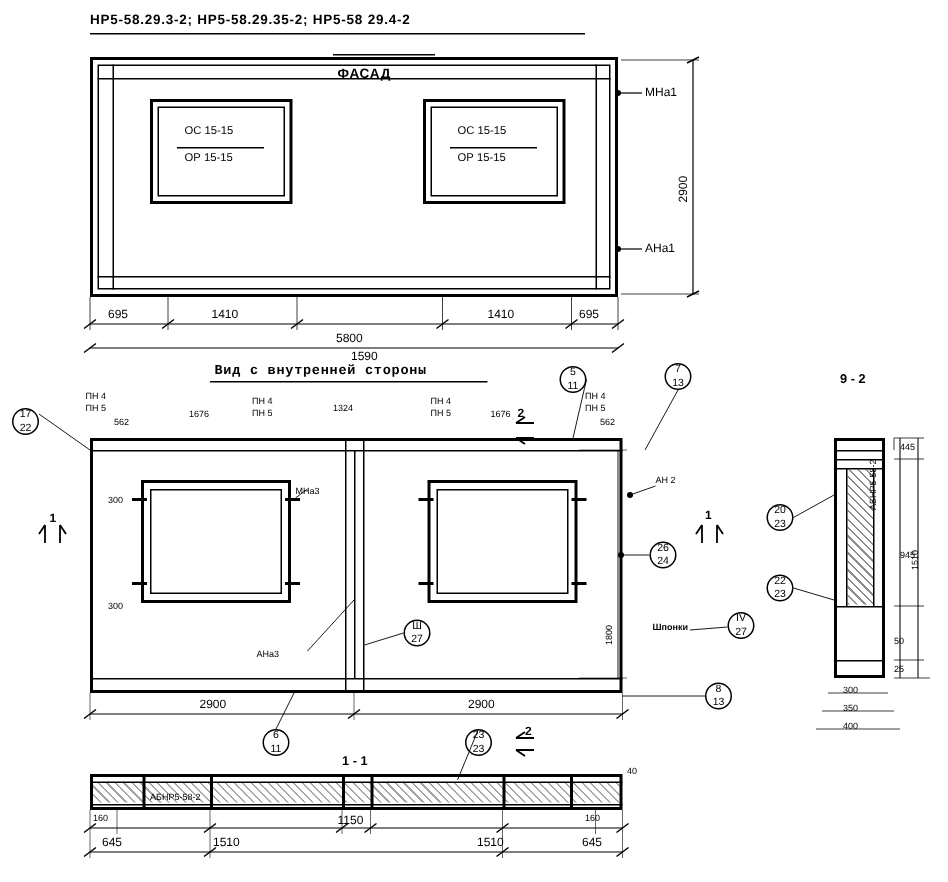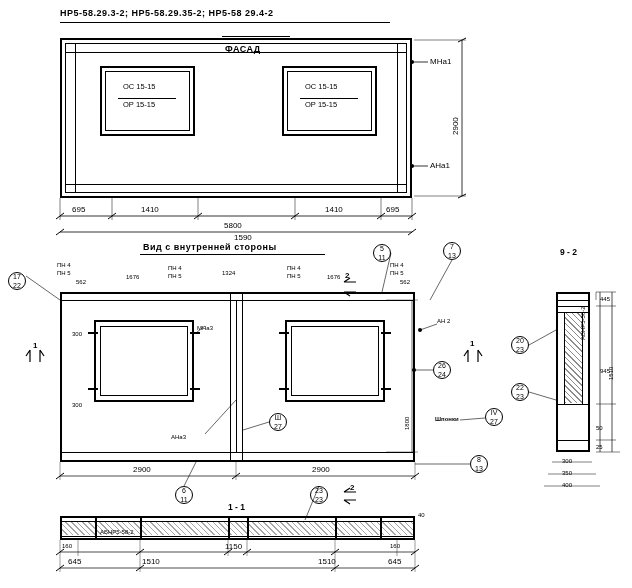--- a/index.html
+++ b/index.html
@@ -98,21 +98,21 @@
     <line x1="56" y1="235" x2="64" y2="229" stroke="#000" stroke-width="1"></line>
     <line x1="408" y1="235" x2="416" y2="229" stroke="#000" stroke-width="1"></line>
   </svg>
   <div class="t" style="left:72px;top:206px;">695</div>
   <div class="t" style="left:141px;top:206px;">1410</div>
   <div class="t" style="left:234px;top:206px;margin-top:28px;">1590</div>
   <div class="t" style="left:325px;top:206px;">1410</div>
   <div class="t" style="left:386px;top:206px;">695</div>
   <div class="t" style="left:224px;top:222px;text-align:center;">5800</div>
 
-  <div class="t ttl" style="left:143px;top:243px;">Вид с внутренней стороны</div>
+  <div class="t ttl" style="left:143px;top:243px;font-family:Liberation Mono, monospace;">Вид с внутренней стороны</div>
   <div class="ln h" style="left:140px;top:254px;width:185px;"></div>
 
   <div class="t xs" style="left:57px;top:262px;">ПН 4</div>
   <div class="t xs" style="left:57px;top:270px;">ПН 5</div>
   <div class="t xs" style="left:168px;top:265px;">ПН 4</div>
   <div class="t xs" style="left:168px;top:273px;">ПН 5</div>
   <div class="t xs" style="left:287px;top:265px;">ПН 4</div>
   <div class="t xs" style="left:287px;top:273px;">ПН 5</div>
   <div class="t xs" style="left:390px;top:262px;">ПН 4</div>
   <div class="t xs" style="left:390px;top:270px;">ПН 5</div>

